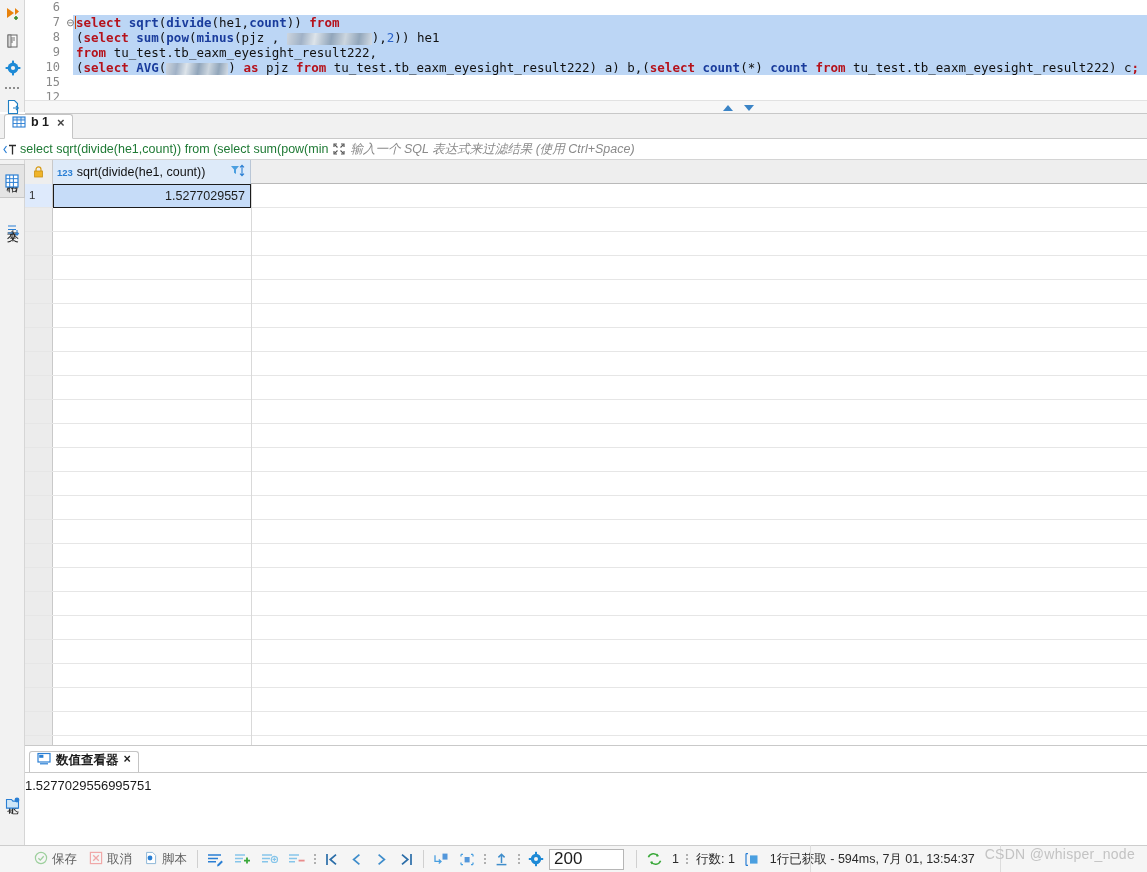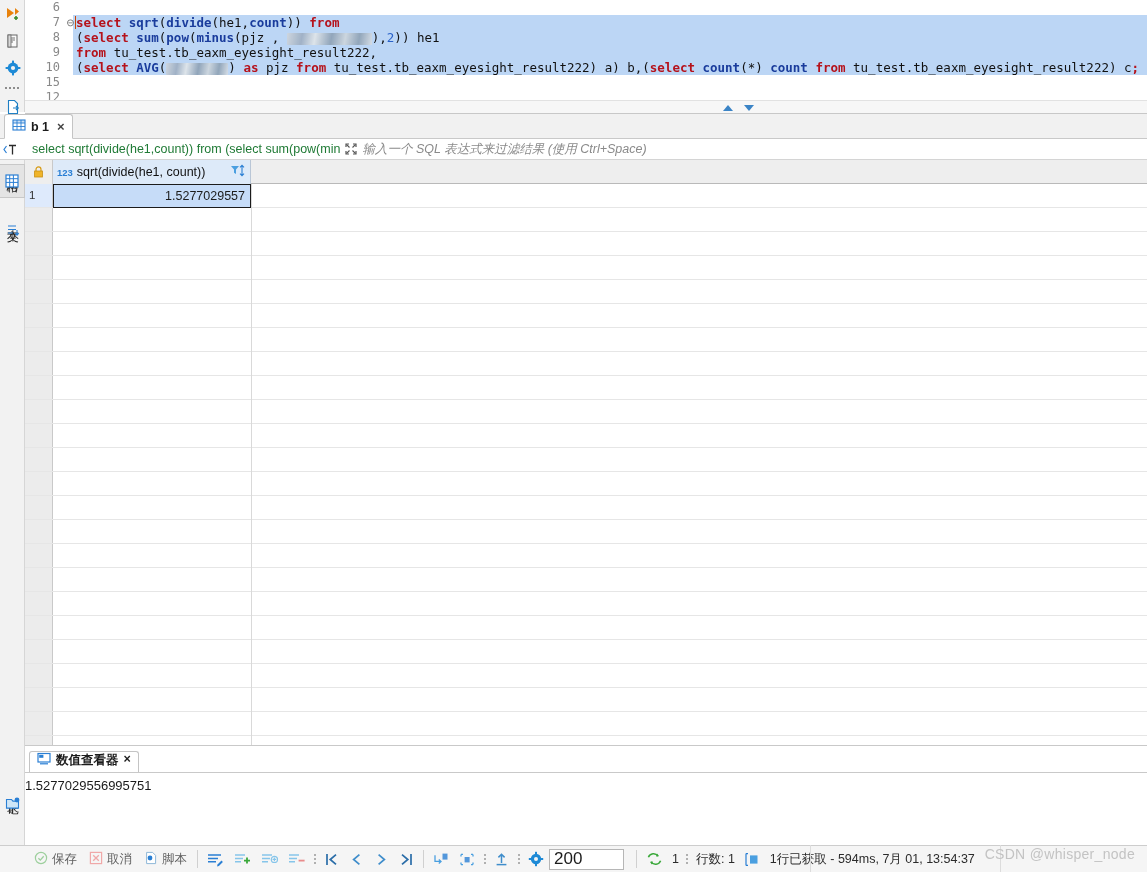--- a/index.html
+++ b/index.html
@@ -69,40 +69,39 @@
   }
   .ed-split .tri { position: absolute; top: 3px; width: 12px; height: 8px; }
 
   
   .tabbar {
     position: absolute; left: 0; top: 114px; width: 1147px; height: 25px;
     background: #f1f1f1; border-bottom: 1px solid #c9c9c9;
   }
   .tab {
     position: absolute; left: 4px; top: 0; height: 25px;
-    display: flex; align-items: center; gap: 5px;
+    display: flex; gap: 5px;
     padding: 0 7px 0 7px;
     background: #ffffff;
     border: 1px solid #c4c4c4; border-bottom: 1px solid #ffffff;
     border-radius: 3px 3px 0 0;
     font-size: 12.5px; font-weight: bold; color: #1c1c1c;
   }
   .tab .close { color: #444; font-size: 13px; margin-left: 3px; cursor: pointer; }
 
   
   .filterbar {
     position: absolute; left: 0; top: 139px; width: 1147px; height: 21px;
     background: #ffffff; border-bottom: 1px solid #d4d4d4;
     display: flex; align-items: center;
   }
   .filter-ico { width: 20px; display:flex; align-items:center; justify-content:center; }
   .filter-sql {
     color: #1f7a35; font-size: 12.5px; white-space: nowrap; overflow: hidden;
     max-width: 315px;
-    margin-left: 12px;
   }
   .filter-expand { width: 22px; display:flex; align-items:center; justify-content:center; }
   .filter-ph { color: #8a8a8a; font-style: italic; font-size: 12.5px; white-space: nowrap; }
 
   
   .vtabs {
     position: absolute; left: 0; top: 160px; width: 25px; height: 585px;
     background: #f2f2f2; border-right: 1px solid #d6d6d6;
   }
   .vtab {

